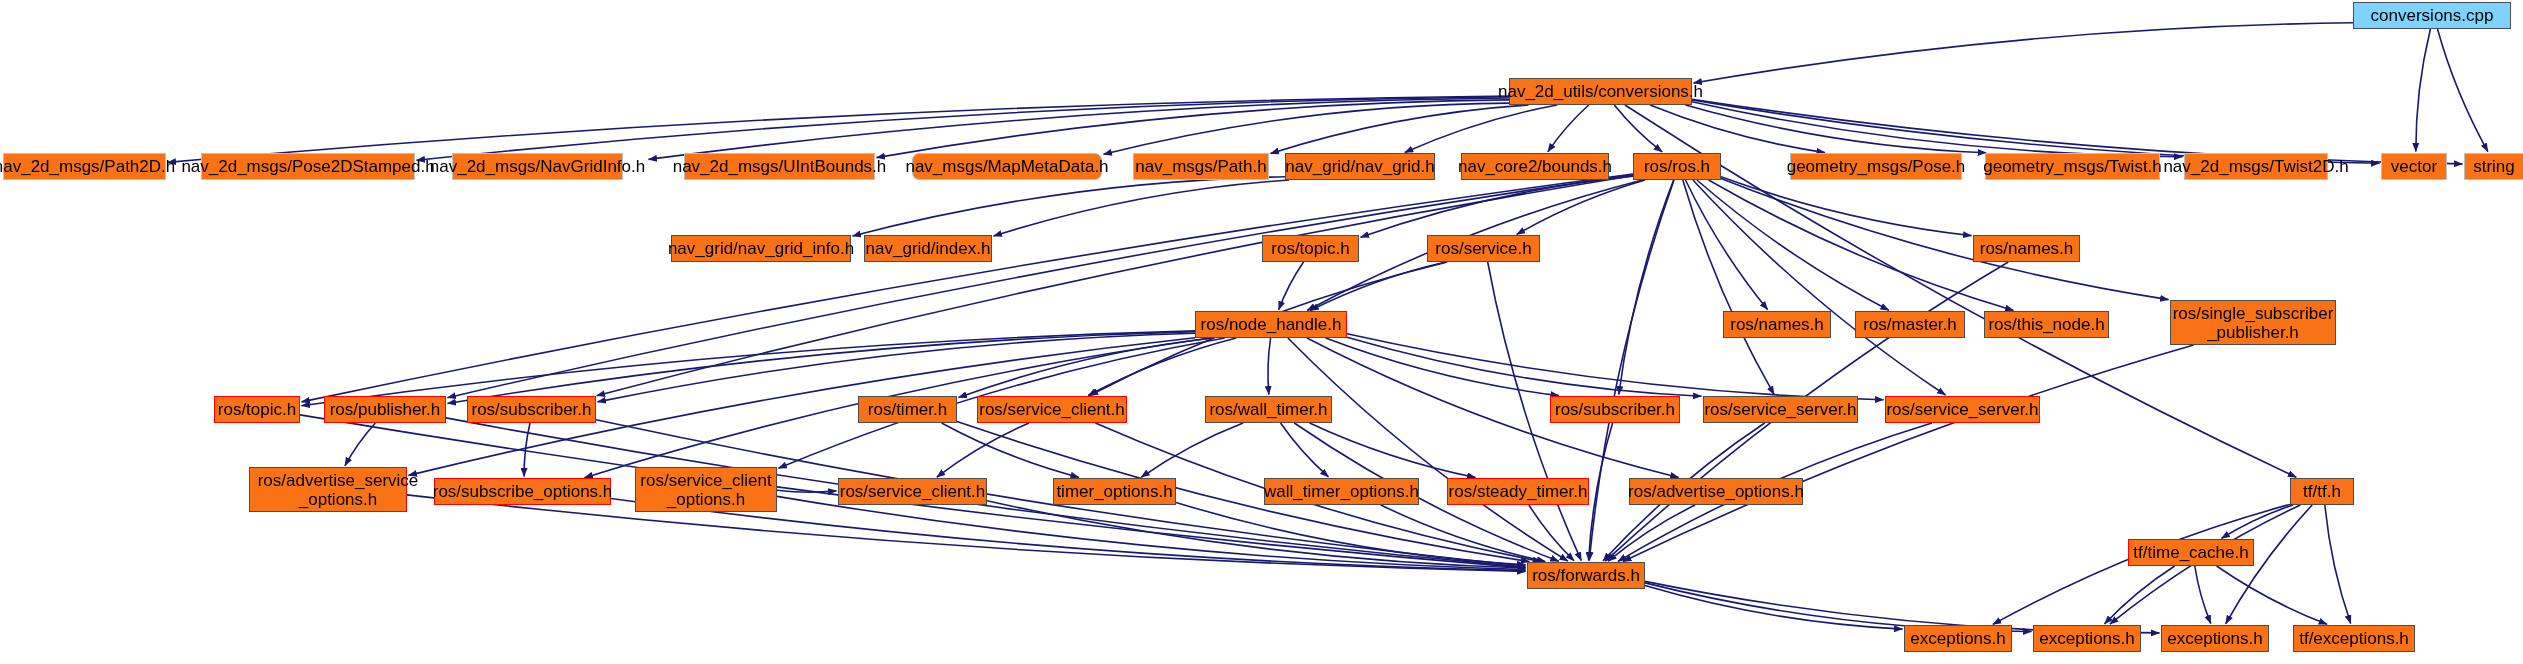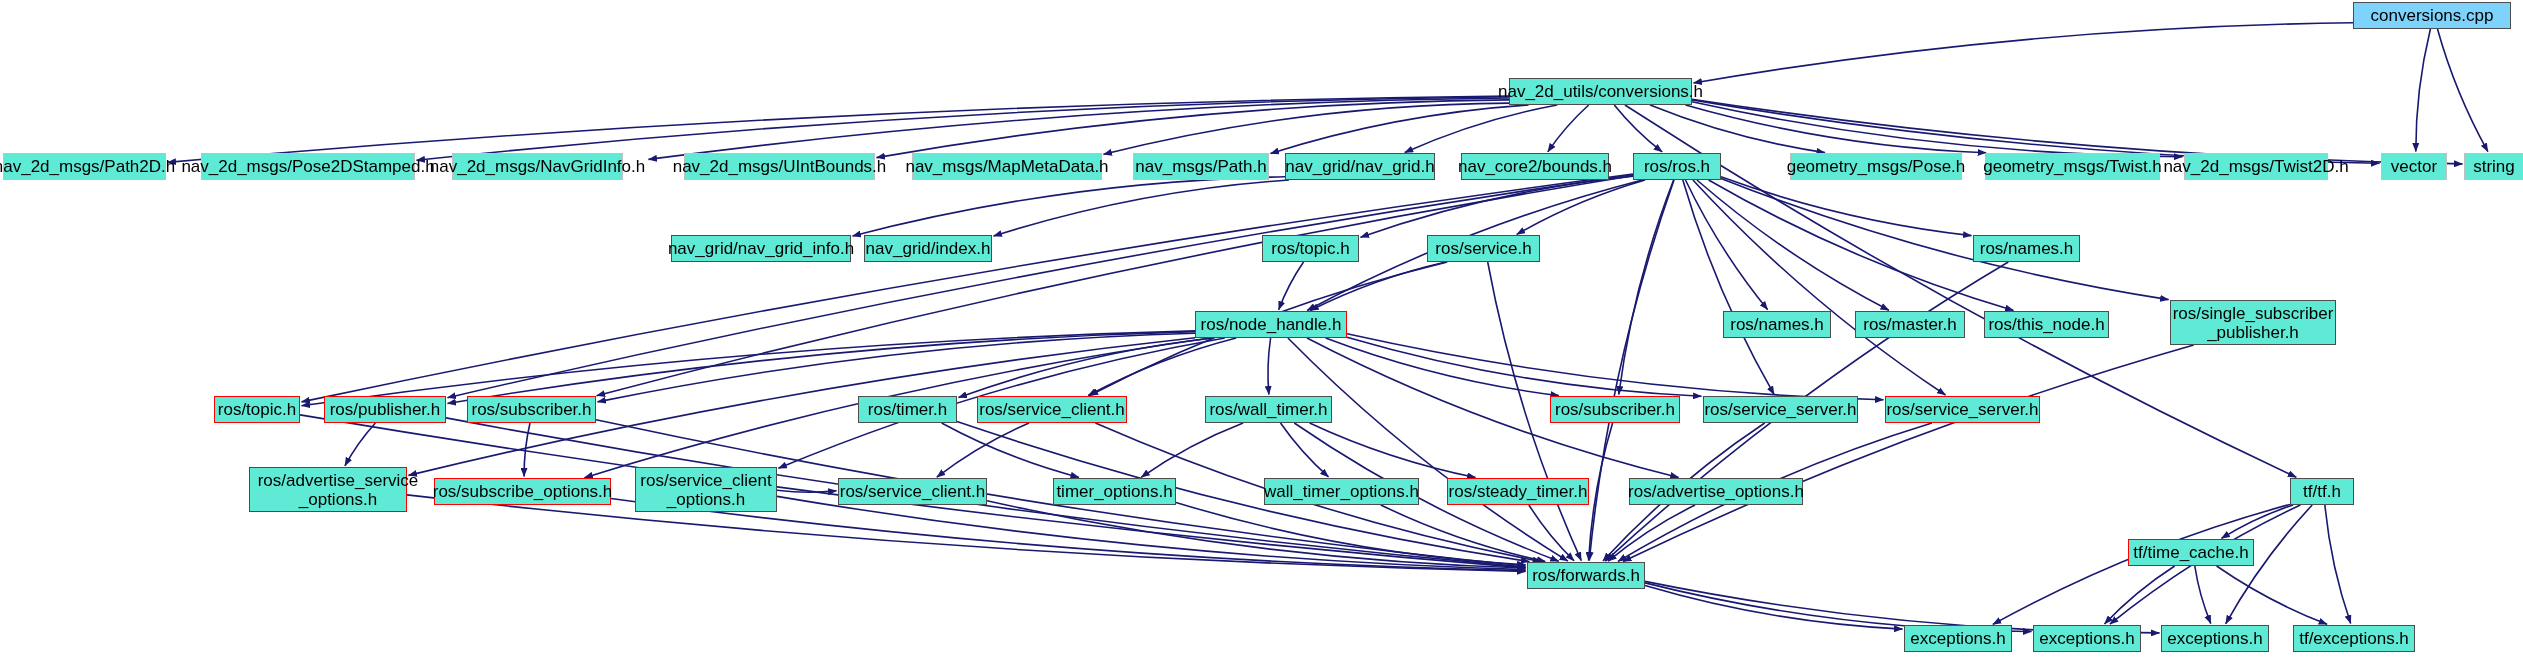--- a/index.html
+++ b/index.html
@@ -9,21 +9,21 @@
     background:#ffffff;
     font-family:"Liberation Sans", sans-serif;
     overflow:hidden;
   }
   svg#edges{position:absolute;left:0;top:0;width:2523px;height:664px;}
   .node{
     position:absolute;
     box-sizing:border-box;
     display:flex;align-items:center;justify-content:center;
     text-align:center;
-    background:#5eead4;
+    background:#f97316;
     font-size:17px;
     line-height:19px;
     color:#000000;
     white-space:pre-line;
     letter-spacing:0px;
   }
   .node.gray{border:1.6px solid #4d4d4d;}
   .node.red{border:1.9px solid #ff0000;}
   .node.root{border:1.6px solid #4d4d4d;background:#7dd3fc;}
   .node.light{border:1.4px solid #c0c0c0;}
@@ -132,21 +132,21 @@
         <path d="M2216.6,566.0 Q2268.3,601.8 2327.1,624.3" fill="none" stroke="#191970" stroke-width="1.6" marker-end="url(#arrow)"></path>
       </g>
   </svg>
   <div id="node-layer">
       <div class="node root" style="left: 2353px; top: 2px; width: 158px; height: 27px;">conversions.cpp</div>
       <div class="node gray" style="left: 1509px; top: 78px; width: 183px; height: 27px;">nav_2d_utils/conversions.h</div>
       <div class="node light" style="left: 3px; top: 153px; width: 163px; height: 27px;">nav_2d_msgs/Path2D.h</div>
       <div class="node light" style="left: 201px; top: 153px; width: 214px; height: 27px;">nav_2d_msgs/Pose2DStamped.h</div>
       <div class="node light" style="left: 452px; top: 153px; width: 171px; height: 27px;">nav_2d_msgs/NavGridInfo.h</div>
       <div class="node light" style="left: 684px; top: 153px; width: 191px; height: 27px;">nav_2d_msgs/UIntBounds.h</div>
-      <div class="node light" style="left: 912px; top: 153px; width: 190px; height: 27px;">nav_msgs/MapMetaData.h</div>
+      <div class="node light" style="left: 912px; top: 153px; width: 190px; height: 27px; border-radius: 7px;">nav_msgs/MapMetaData.h</div>
       <div class="node light" style="left: 1133px; top: 153px; width: 136px; height: 27px;">nav_msgs/Path.h</div>
       <div class="node gray" style="left: 1285px; top: 153px; width: 150px; height: 27px;">nav_grid/nav_grid.h</div>
       <div class="node gray" style="left: 1461px; top: 153px; width: 148px; height: 27px;">nav_core2/bounds.h</div>
       <div class="node gray" style="left: 1633px; top: 153px; width: 88px; height: 27px;">ros/ros.h</div>
       <div class="node light" style="left: 1790px; top: 153px; width: 172px; height: 27px;">geometry_msgs/Pose.h</div>
       <div class="node light" style="left: 1985px; top: 153px; width: 175px; height: 27px;">geometry_msgs/Twist.h</div>
       <div class="node light" style="left: 2184px; top: 153px; width: 144px; height: 27px;">nav_2d_msgs/Twist2D.h</div>
       <div class="node light" style="left: 2381px; top: 153px; width: 66px; height: 27px;">vector</div>
       <div class="node light" style="left: 2464px; top: 153px; width: 60px; height: 27px;">string</div>
       <div class="node gray" style="left: 671px; top: 235px; width: 180px; height: 27px;">nav_grid/nav_grid_info.h</div>

